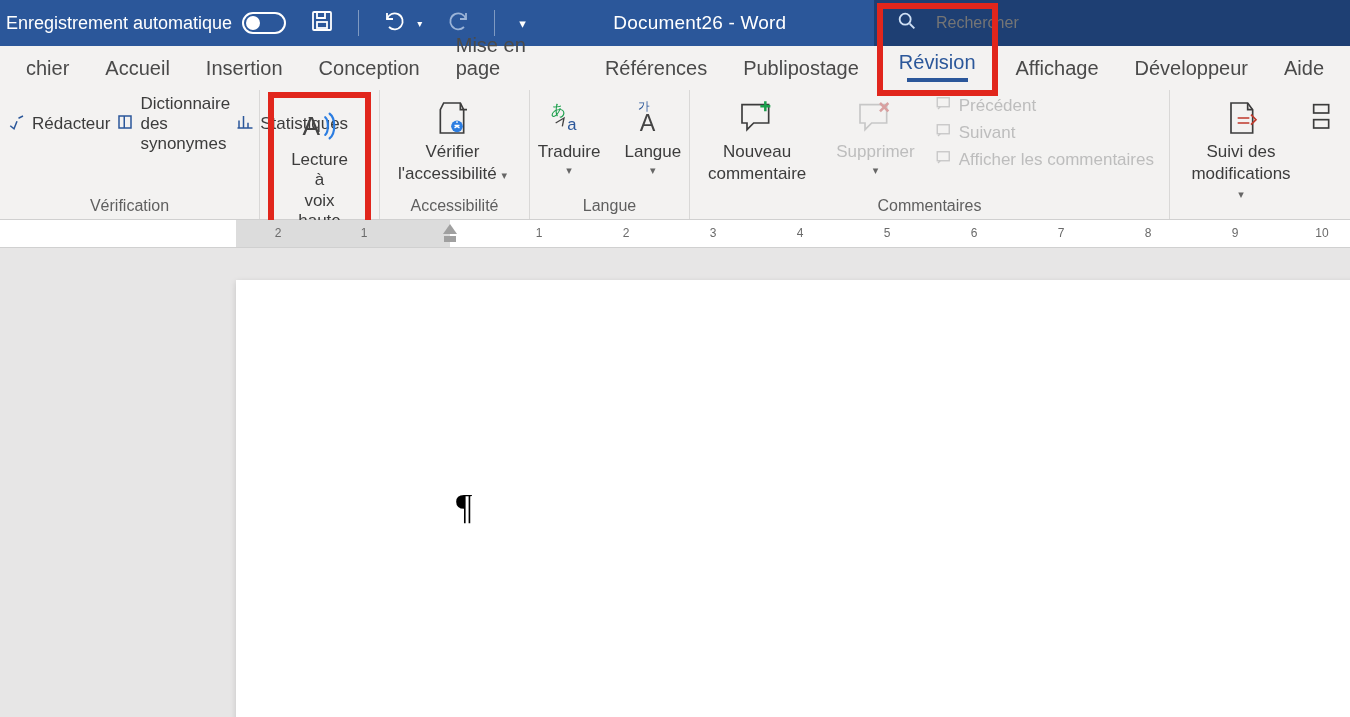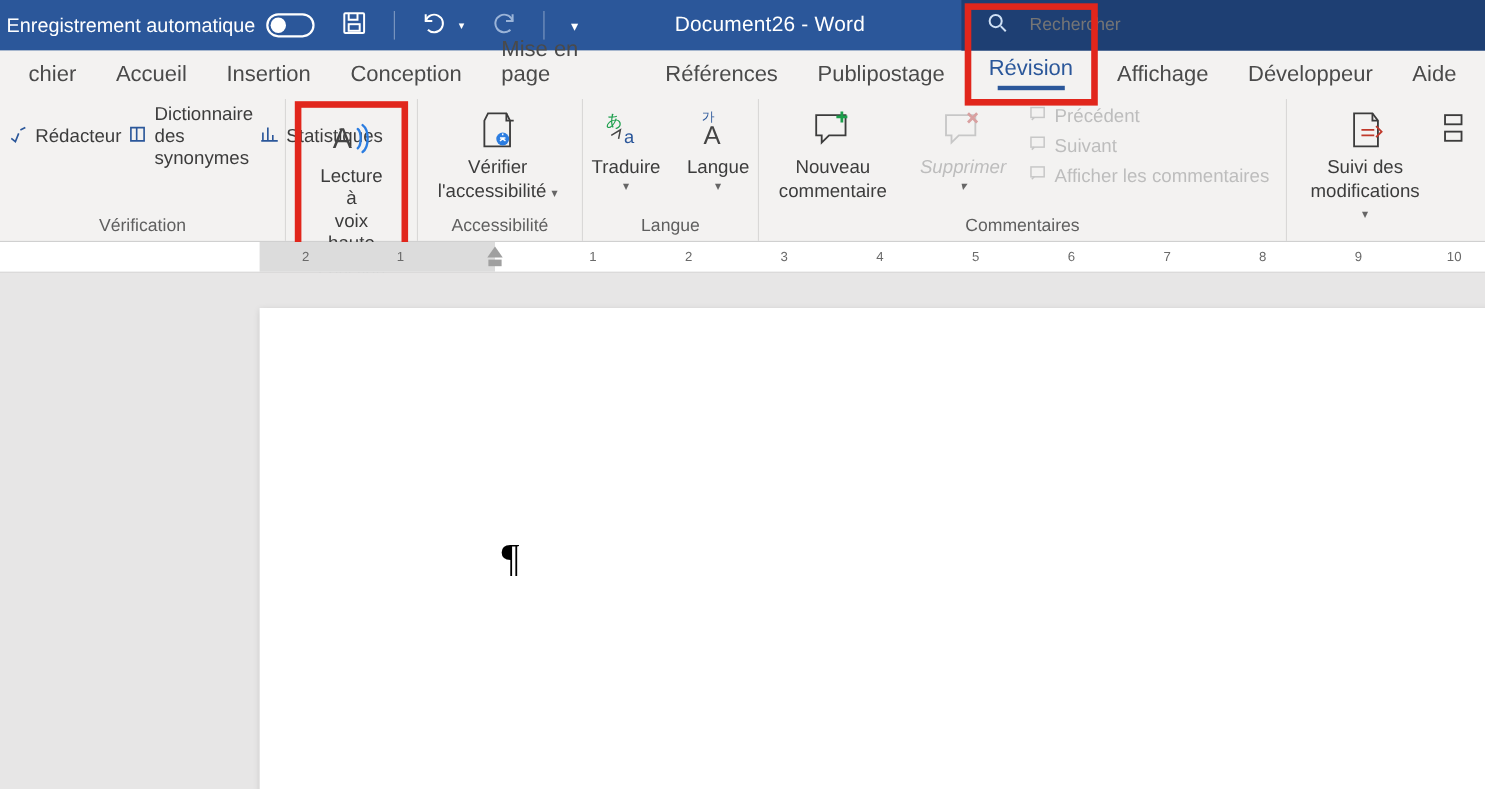--- a/index.html
+++ b/index.html
@@ -28,21 +28,21 @@
   
   .ribbon { height:130px; background:#f3f2f1; display:flex; border-bottom:1px solid #d0d0d0; }
   .group { display:flex; flex-direction:column; border-right:1px solid #d9d8d7; padding:2px 8px 2px 8px; }
   .group-body { flex:1; display:flex; align-items:flex-start; gap:4px; }
   .group-label { text-align:center; font-size:16px; color:#5f5f5f; padding-bottom:2px; }
   .mini-list { display:flex; flex-direction:row; gap:6px; padding-top:2px; }
   .mini-item { display:flex; align-items:center; gap:6px; font-size:17px; color:#3c3c3c; cursor:pointer; }
   .mini-item svg{ width:18px; height:18px; }
   .big-btn { display:flex; flex-direction:column; align-items:center; justify-content:flex-start; gap:2px; padding:4px 10px 0 10px; font-size:17px; color:#3c3c3c; text-align:center; cursor:pointer; line-height:1.15; }
   .big-btn .ico { height:44px; display:flex; align-items:center; justify-content:center; }
-  .big-btn.disabled { color:#bdbdbd;font-style:italic; }
+  .big-btn.disabled { color:#bdbdbd; }
   .chev { font-size:11px; color:#666; }
   .highlight-box { border:6px solid #e1261c; padding:2px 6px; }
 
   .comment-links { display:flex; flex-direction:column; gap:4px; padding-top:2px; }
   .comment-links .mini-item { color:#bdbdbd; }
 
   
   .ruler { height:28px; background:#fff; border-bottom:1px solid #d0d0d0; position:relative; font-size:12px; color:#6a6a6a; }
   .ruler .shade { position:absolute; top:0; bottom:0; left:236px; width:214px; background:#dcdcdc; }
   .ruler .ticks { position:absolute; top:0; bottom:0; left:236px; right:0; }

